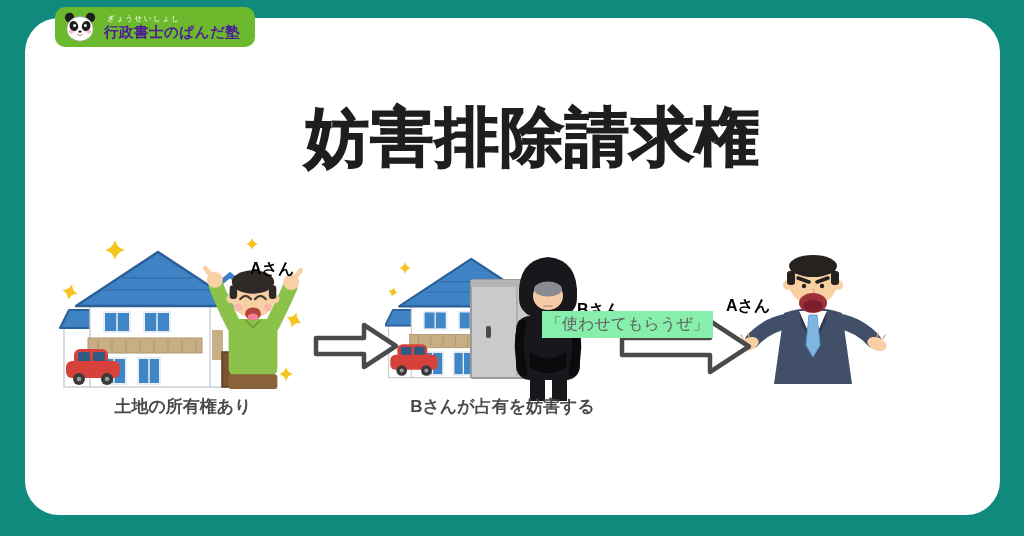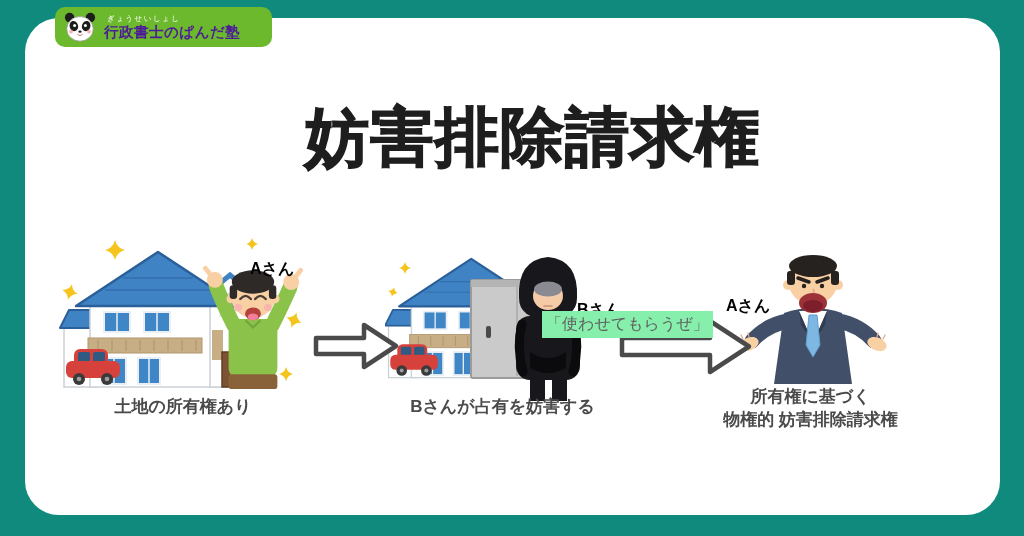--- a/index.html
+++ b/index.html
@@ -10,21 +10,21 @@
   }
   #canvas{position:relative;width:1024px;height:536px;background:#108a7c;}
   .panel{
     position:absolute;left:25px;top:18px;width:975px;height:497px;
     background:#ffffff;border-radius:34px;
   }
   .logo-badge{
     position:absolute;left:55px;top:7px;height:40px;
     display:flex;align-items:center;gap:7px;
     background:#6cb92d;border-radius:10px;
-    padding:0 32px 0 8px;z-index:10;
+    padding:0 15px 0 8px;z-index:10;
   }
   .logo-text{display:flex;flex-direction:column;line-height:1;}
   .logo-furigana{font-size:7.5px;color:#ffffff;letter-spacing:1.5px;margin:0 0 2px 3px;}
   .logo-name{font-size:14.5px;font-weight:bold;color:#4c1d95;letter-spacing:.5px;}
   .main-title{
     position:absolute;left:25px;top:104px;width:975px;
     text-align:center;font-size:64px;line-height:66px;font-weight:bold;
     color:#1e1e1e;-webkit-text-stroke:1.3px #1e1e1e;letter-spacing:1px;
     z-index:2;
     padding-left:20px;
@@ -213,18 +213,14 @@
       <path d="M60,31 L71,35" stroke="#26221f" stroke-width="3.5" stroke-linecap="round"></path>
       <path d="M90,31 L79,35" stroke="#26221f" stroke-width="3.5" stroke-linecap="round"></path>
       <circle cx="66" cy="39" r="2.2" fill="#26221f"></circle>
         <circle cx="84" cy="39" r="2.2" fill="#26221f"></circle>
       <path d="M75,42 q2,3 0,6" stroke="#e0a884" stroke-width="1.5" fill="none"></path>
       <ellipse cx="75" cy="56" rx="14" ry="10" fill="#9c3138"></ellipse>
       <ellipse cx="75" cy="59" rx="10" ry="6" fill="#7c1f2b"></ellipse>
     </g>
   </svg>
   <div class="person-label" style="left:726px;top:266px">Aさん</div>
-  <div class="caption" style="left:698px;top:385px;width:225px">
-    <div>所有権に基づく</div>
-    <div>物権的 妨害排除請求権</div>
-  </div>
 
 </div>
 
 </body></html>

